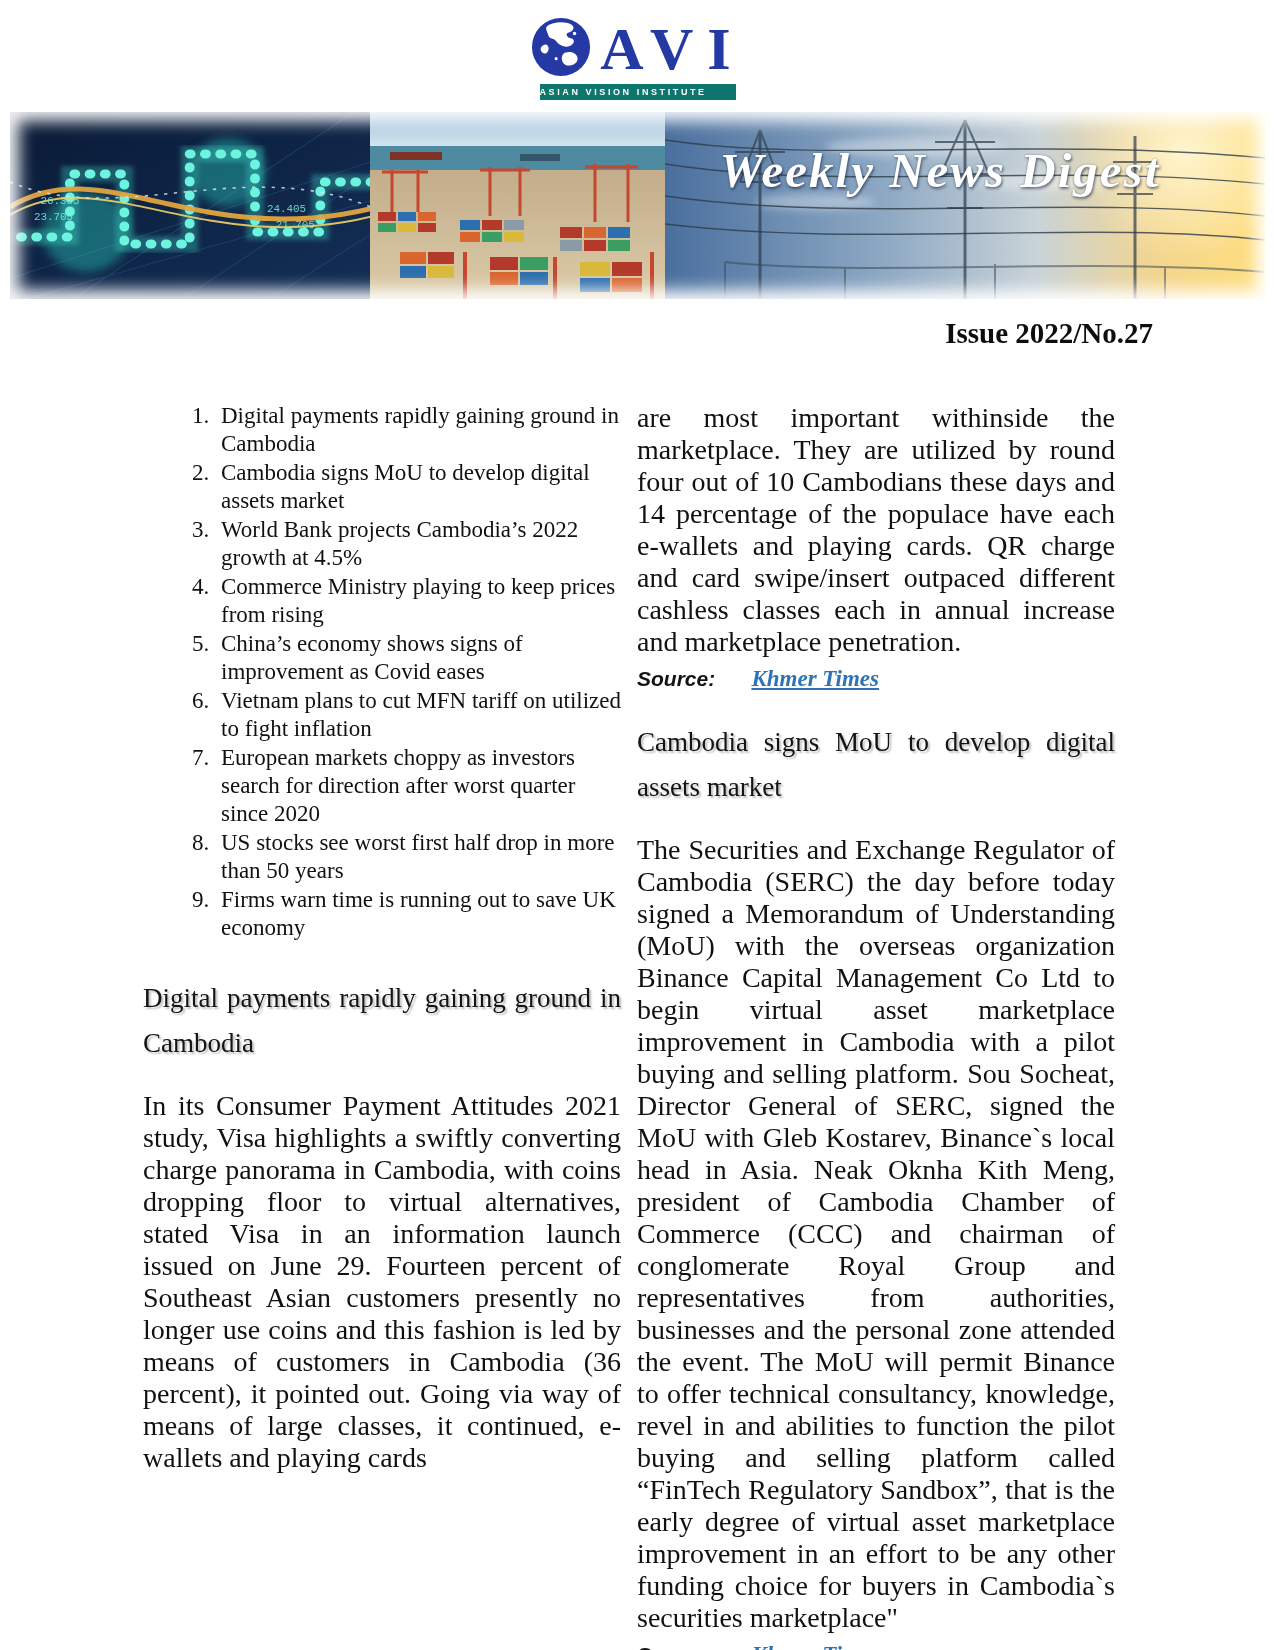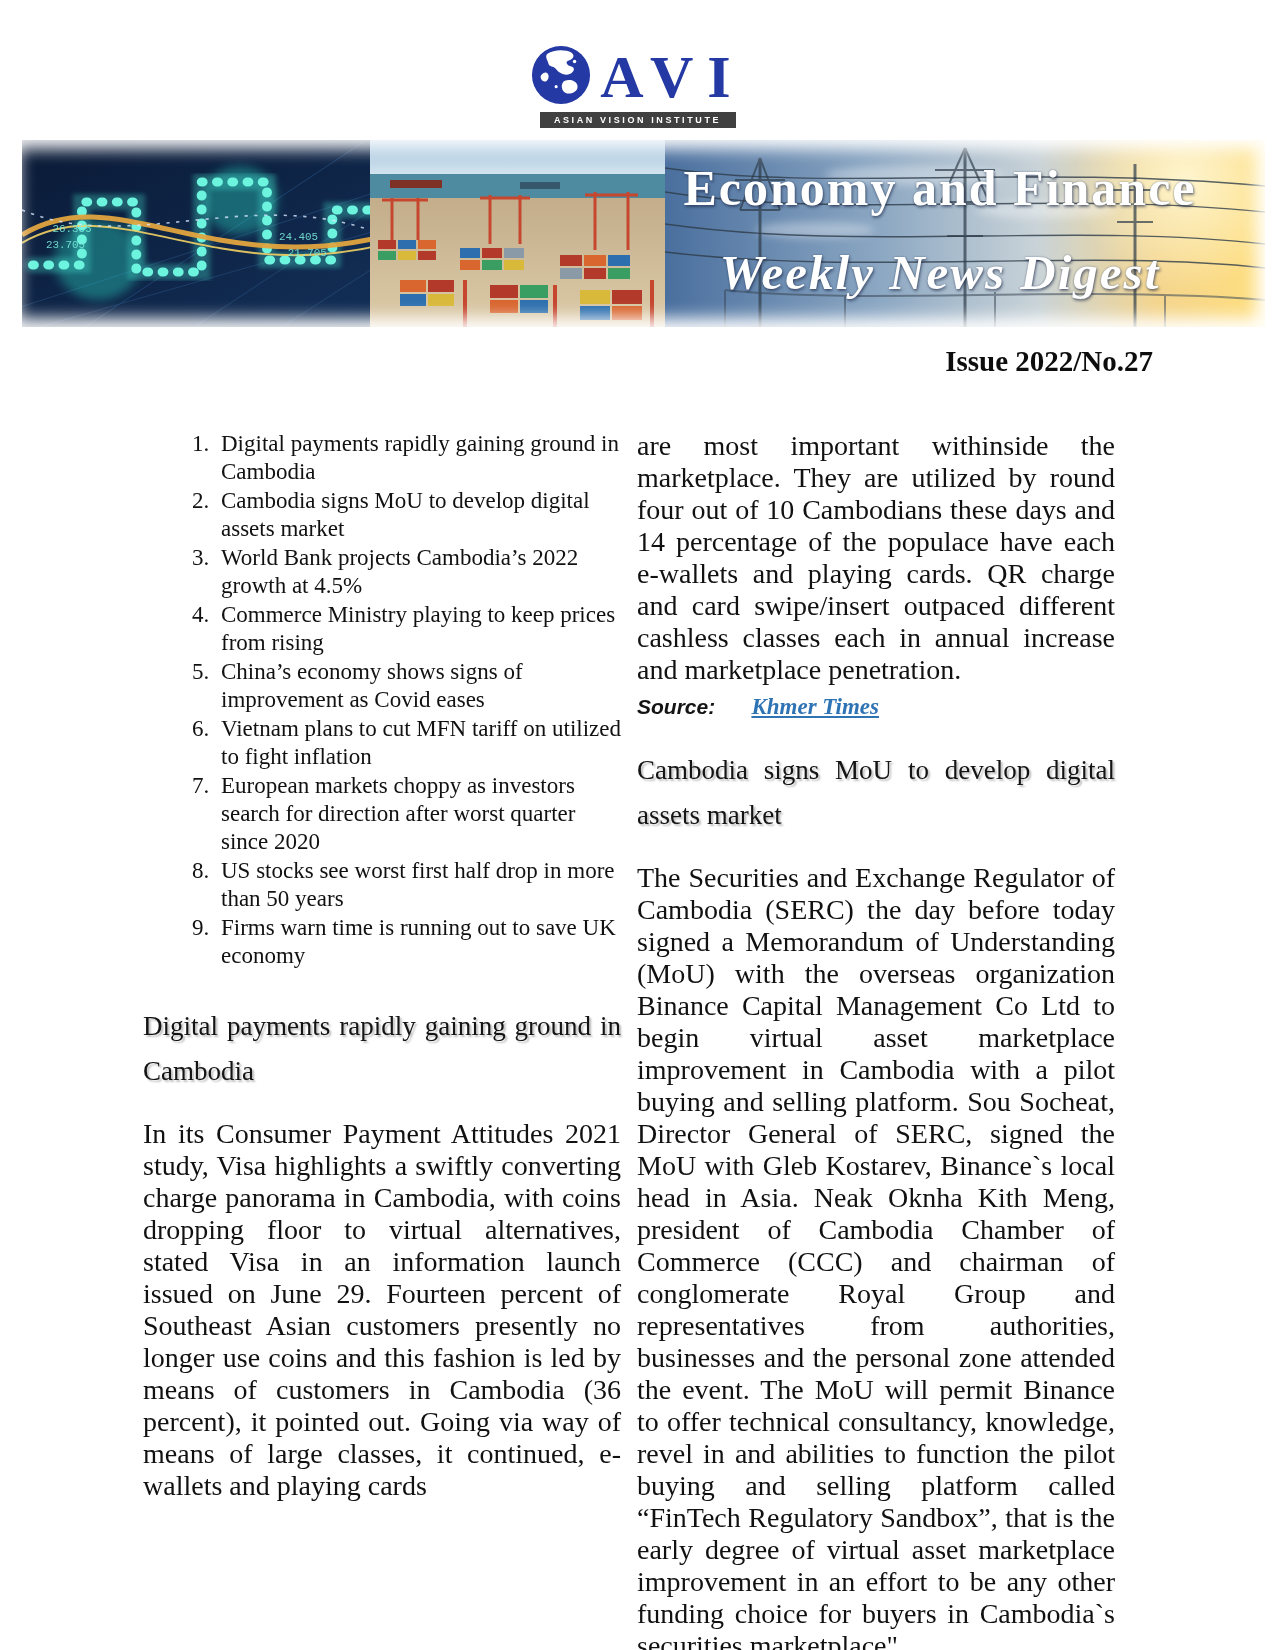--- a/index.html
+++ b/index.html
@@ -1,38 +1,38 @@
 <!DOCTYPE html>
 <html><head>
 <meta charset="utf-8">
 <style>
   html,body{margin:0;padding:0;}
   body{
     width:1275px;height:1650px;background:#ffffff;position:relative;overflow:hidden;
     font-family:"Liberation Serif","DejaVu Serif",serif;color:#111;
   }
   
-  .logo-wrap{width:210px;margin:44px auto 6px;text-align:center;}
+  .logo-wrap{width:210px;margin:16px auto 6px;text-align:left;}
   .logo-row{display:flex;align-items:center;justify-content:center;gap:6px;}
   .logo-acronym{
     font-family:"Liberation Serif",serif;font-weight:bold;font-size:60px;line-height:60px;
     letter-spacing:14px;color:#2439A4;margin-left:2px;
   }
   .logo-bar{
-    margin-top:2px;background:#404040;color:#fff;height:16px;line-height:16px;width:196px;
+    margin-top:2px;background:#0f766e;color:#fff;height:16px;line-height:16px;width:196px;
     margin-left:auto;margin-right:auto;
     font-family:"Liberation Sans",sans-serif;font-weight:bold;font-size:9px;letter-spacing:2.6px;
   }
   
   .banner{
     position:relative;width:1255px;height:187px;margin:12px auto 0;overflow:hidden;
   }
   .seg{position:absolute;top:0;height:187px;}
   .seg svg{display:block;width:100%;height:100%;}
-  .seg-left{left:12px;width:392px;}
+  .seg-left{left:0;width:392px;}
   .seg-mid{left:360px;width:295px;}
   .seg-right{left:655px;width:600px;}
   .banner-text{
     position:absolute;left:630px;top:0;width:600px;height:187px;text-align:center;
     pointer-events:none;
   }
   .banner-title{
     margin-top:22px;font-size:50px;line-height:52px;font-weight:bold;color:#ffffff;
     font-family:"Liberation Serif",serif;letter-spacing:2px;
     text-shadow:1px 2px 3px rgba(20,30,60,.55), 0 0 2px rgba(60,80,110,.6);
@@ -269,21 +269,20 @@
         <path d="M60 150 C200 165 420 145 600 160" fill="none"></path>
         <line x1="60" y1="150" x2="60" y2="187"></line>
         <line x1="180" y1="156" x2="180" y2="187"></line>
         <line x1="330" y1="152" x2="330" y2="187"></line>
         <line x1="500" y1="156" x2="500" y2="187"></line>
       </g>
     </svg>
   </div>
 
   <div class="banner-text">
-    <div class="banner-title">Economy and Finance</div>
     <div class="banner-subtitle">Weekly News Digest</div>
   </div>
   <div class="banner-vignette"></div>
 </div>
 
 <div class="issue-line">Issue 2022/No.27</div>
 
 <div class="main">
 
   <div class="col col-left">

